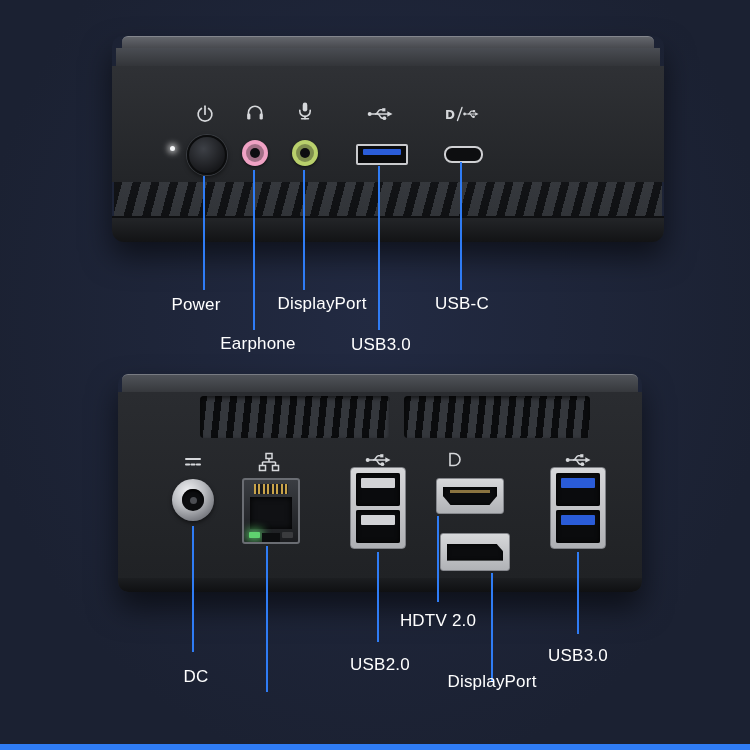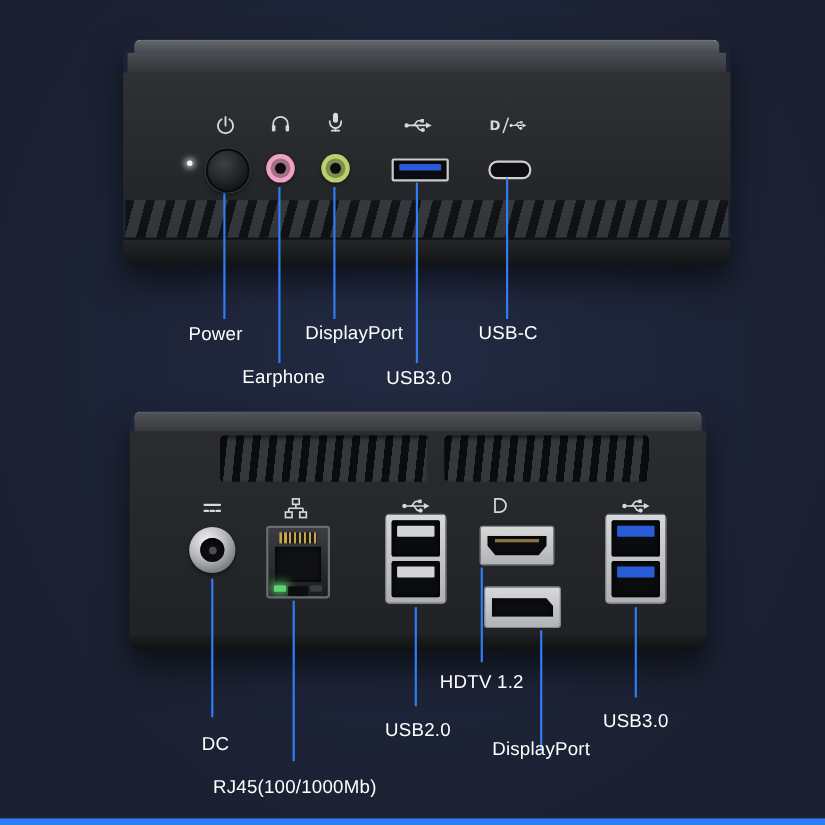--- a/index.html
+++ b/index.html
@@ -234,21 +234,20 @@
     </div>
   </div>
 
   <div class="line" style="left:192px;top:526px;height:126px;"></div>
   <div class="line" style="left:266px;top:546px;height:146px;"></div>
   <div class="line" style="left:377px;top:552px;height:90px;"></div>
   <div class="line" style="left:437px;top:516px;height:86px;"></div>
   <div class="line" style="left:491px;top:573px;height:108px;"></div>
   <div class="line" style="left:577px;top:552px;height:82px;"></div>
 
-  <div class="lbl" style="left:438px;top:620px;">HDTV 1.2</div>
+  <div class="lbl" style="left:438px;top:620px;">HDTV 2.0</div>
   <div class="lbl" style="left:578px;top:655px;">USB3.0</div>
   <div class="lbl" style="left:196px;top:676px;">DC</div>
   <div class="lbl" style="left:380px;top:664px;">USB2.0</div>
-  <div class="lbl" style="left:268px;top:715px;">RJ45(100/1000Mb)</div>
   <div class="lbl" style="left:492px;top:681px;">DisplayPort</div>
 
   <div class="bottom-bar"></div>
 </div>
 
 </body></html>

